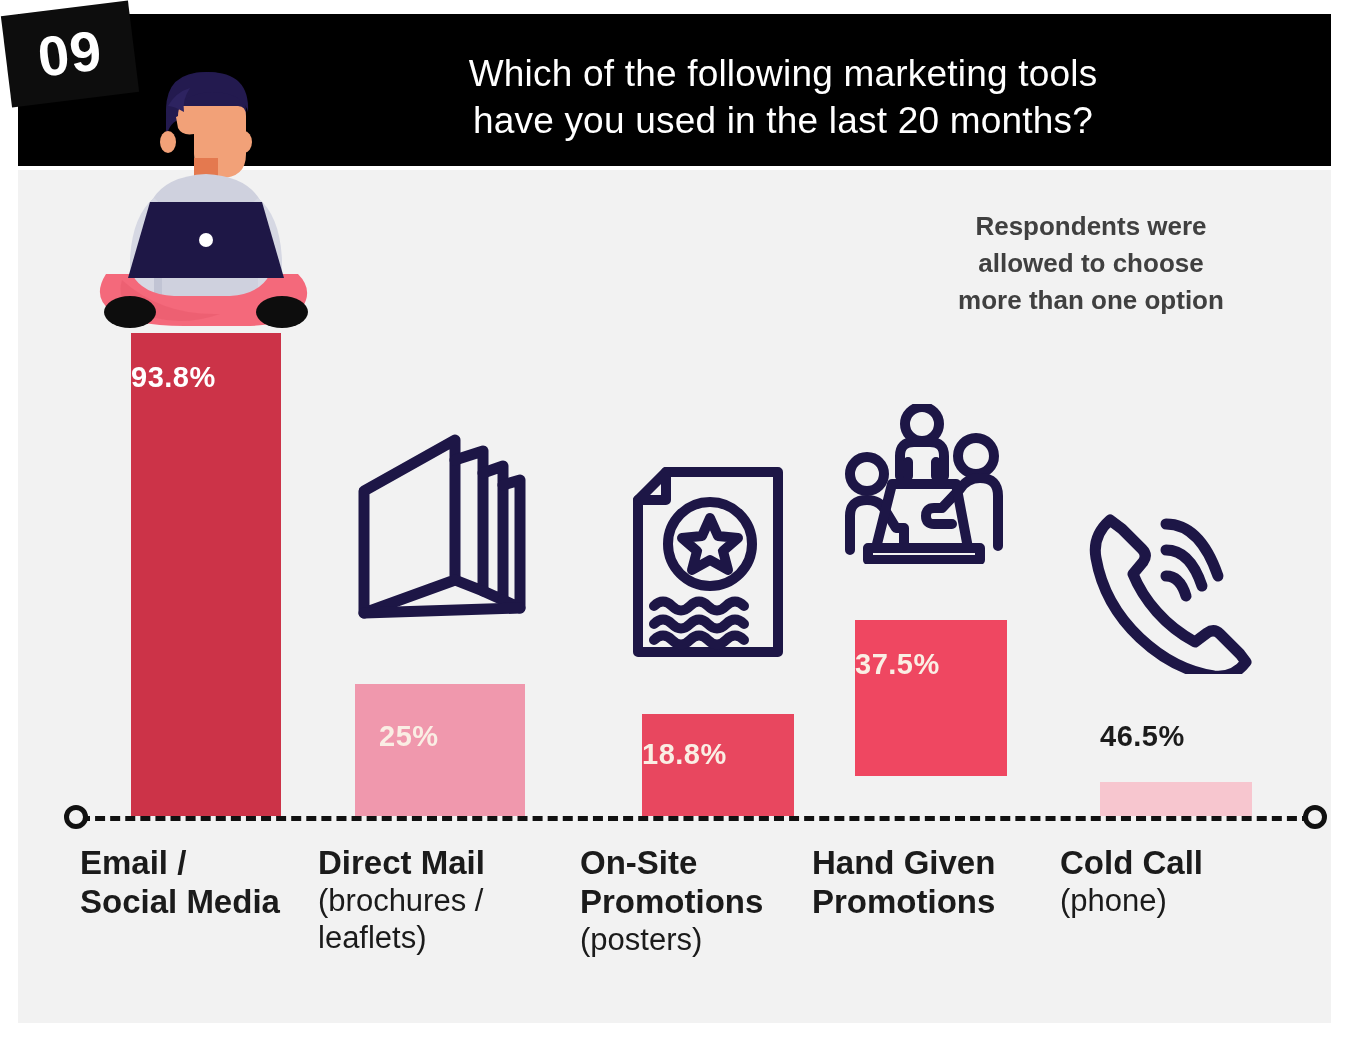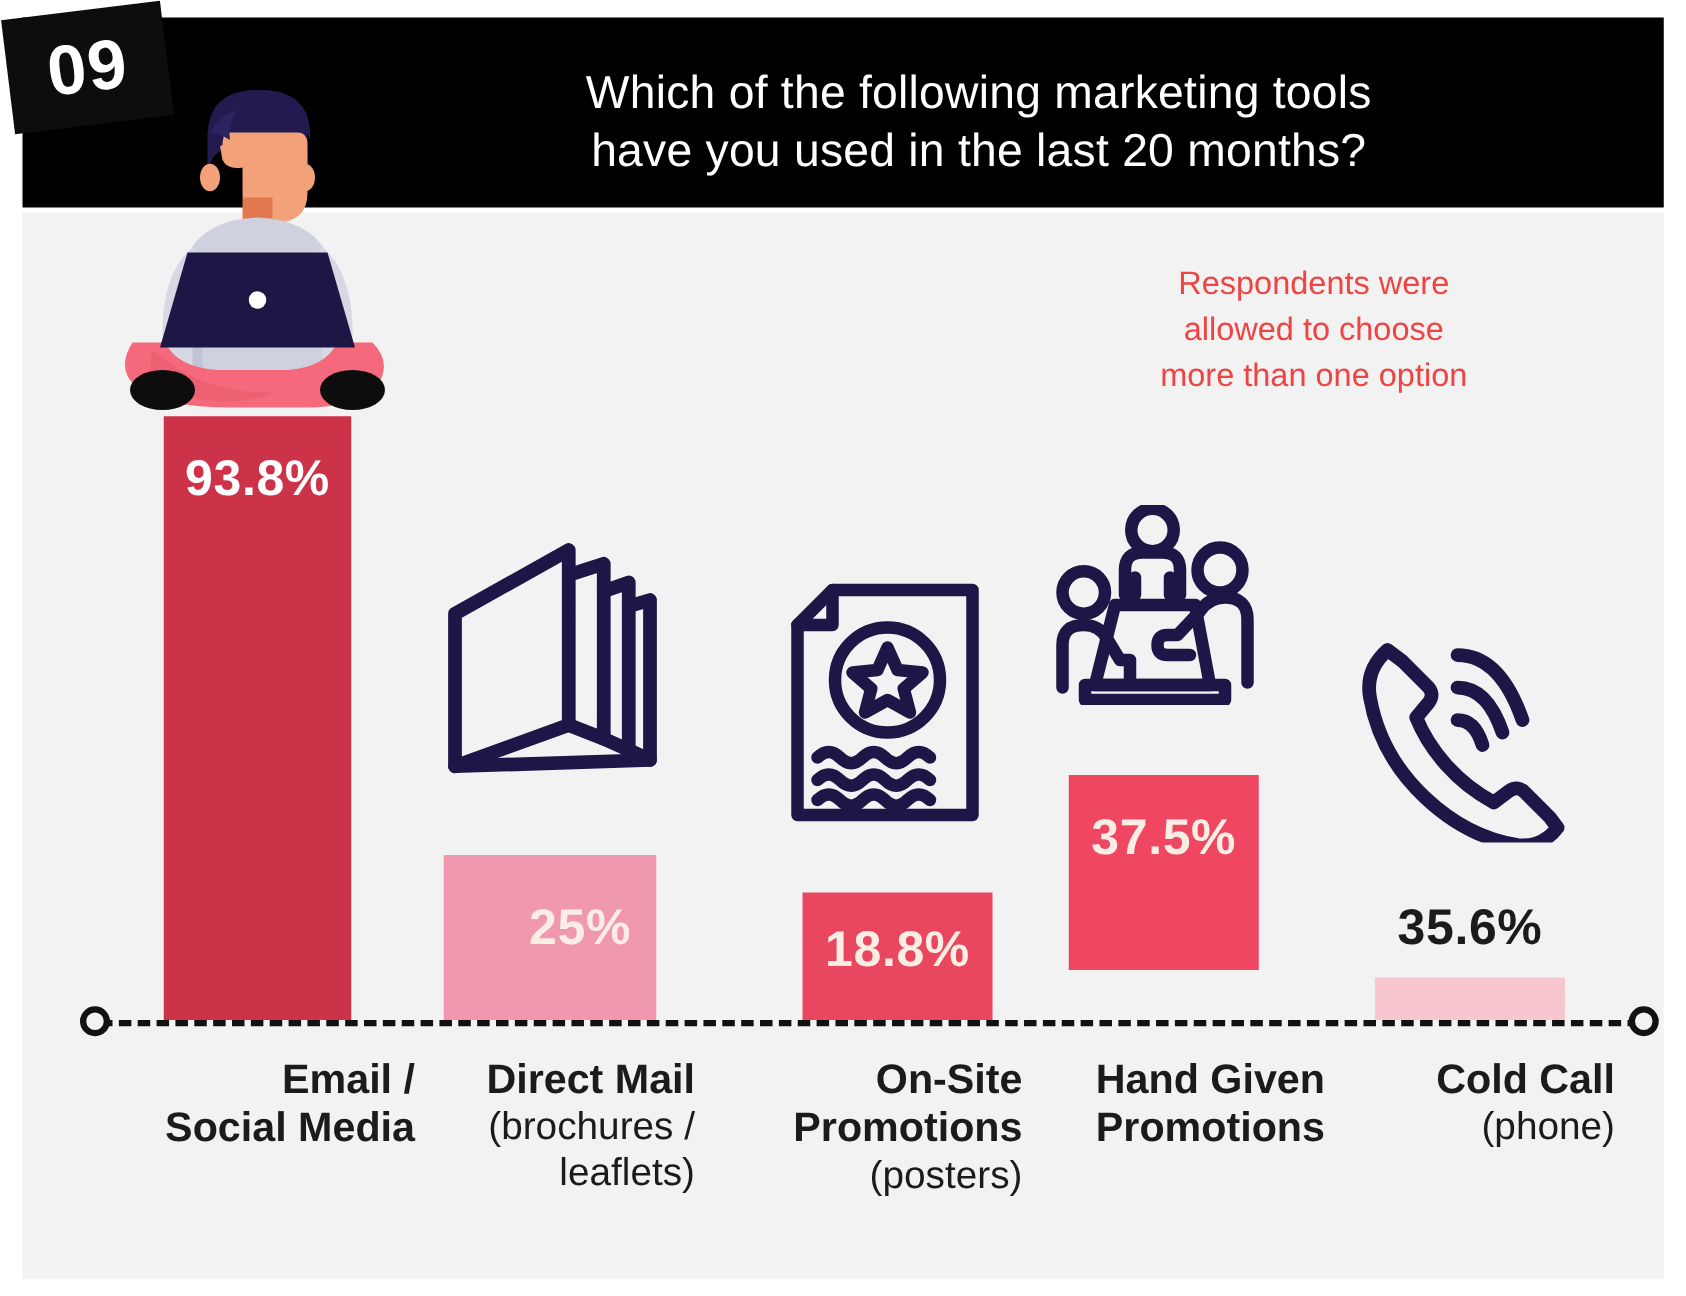--- a/index.html
+++ b/index.html
@@ -39,23 +39,23 @@
   .body-panel{
     position:absolute;left:18px;top:170px;width:1313px;height:853px;
     background:#f2f2f2;
   }
 
   
   .person{position:absolute;left:88px;top:66px;width:235px;height:272px;}
 
   
   .note{
-    position:absolute;left:901px;top:208px;width:300px;
-    text-align:center;color:#ef4444;
-    font-size:26px;line-height:1.42;font-weight:400;
+    position:absolute;left:941px;top:208px;width:300px;
+    text-align:center;color:#404040;
+    font-size:26px;line-height:1.42;font-weight:700;
   }
   .note span{display:block;}
 
   
   .chart{position:absolute;left:0;top:0;width:1349px;height:1037px;}
 
   .baseline{
     position:absolute;left:80px;top:816px;width:1232px;height:0;
     border-top:5px dashed #111111;
   }
@@ -63,27 +63,27 @@
     position:absolute;width:24px;height:24px;border-radius:50%;
     border:5px solid #111111;background:#f2f2f2;box-sizing:border-box;
     top:805px;
   }
   .axis-dot.left{left:64px;}
   .axis-dot.right{left:1303px;}
 
   .bar{position:absolute;bottom:0;}
 
   .bar-val{
-    position:absolute;width:100%;text-align:center;
-    font-size:40px;font-weight:bold;letter-spacing:0.5px;
+    position:absolute;width:100%;text-align:left;
+    font-size:29px;font-weight:bold;letter-spacing:0.5px;
     white-space:nowrap;
   }
 
   .cat-label{
-    position:absolute;top:844px;text-align:right;
+    position:absolute;top:844px;text-align:left;
     color:#1b1b1b;line-height:1.18;
   }
   .cat-main{font-size:33px;font-weight:bold;display:block;}
   .cat-sub{font-size:31px;font-weight:400;display:block;}
 
   .icon{position:absolute;}
 </style>
 </head>
 <body>
 
@@ -120,21 +120,21 @@
 
     <div class="bar" style="left:622px;top:714px;width:152px;height:102px;background:#e8475f;margin-left:20px;">
       <div class="bar-val" style="top:24px;color:#faeee4;">18.8%</div>
     </div>
 
     <div class="bar" style="left:855px;top:620px;width:152px;height:156px;background:#ef4761;">
       <div class="bar-val" style="top:28px;color:#faeee4;">37.5%</div>
     </div>
 
     <div class="bar" style="left:1100px;top:782px;width:152px;height:34px;background:#f7c6cf;">
-      <div class="bar-val" style="top:-62px;color:#1b1b1b;">35.6%</div>
+      <div class="bar-val" style="top:-62px;color:#1b1b1b;">46.5%</div>
     </div>
 
     <div class="baseline"></div>
     <div class="axis-dot left"></div>
     <div class="axis-dot right"></div>
 
     <div class="icon" style="left:350px;top:428px;width:180px;height:195px;">
       <svg viewBox="0 0 180 195" width="180" height="195">
         <g fill="none" stroke="#1d1646" stroke-width="11" stroke-linejoin="round" stroke-linecap="round">
           <path d="M14 63 L105 12 L105 152 L14 185 Z"></path>

